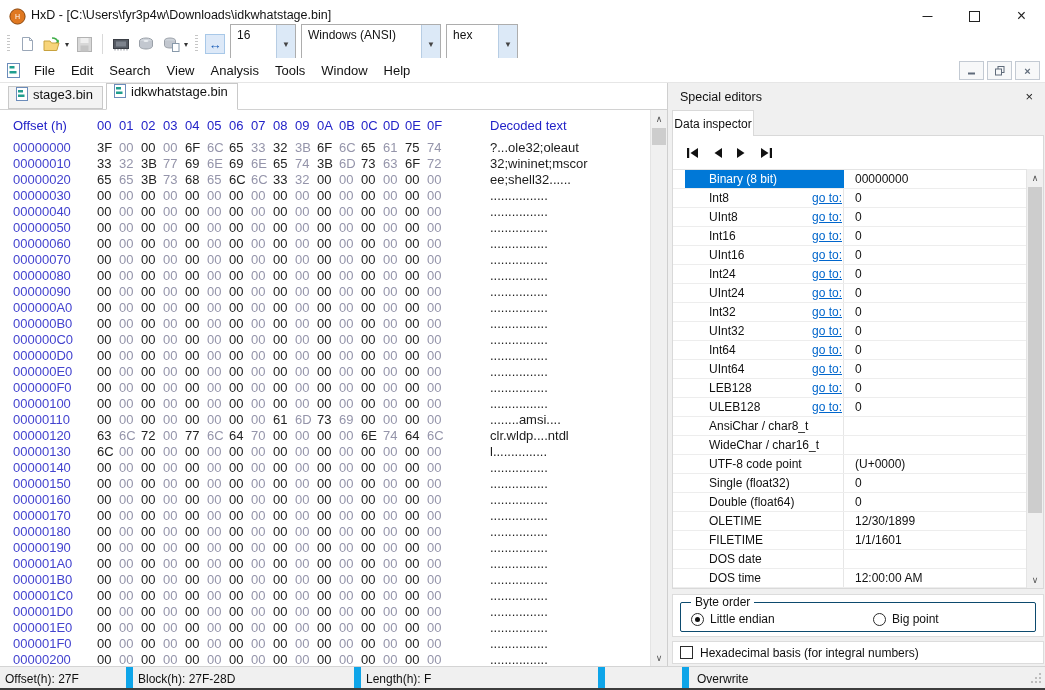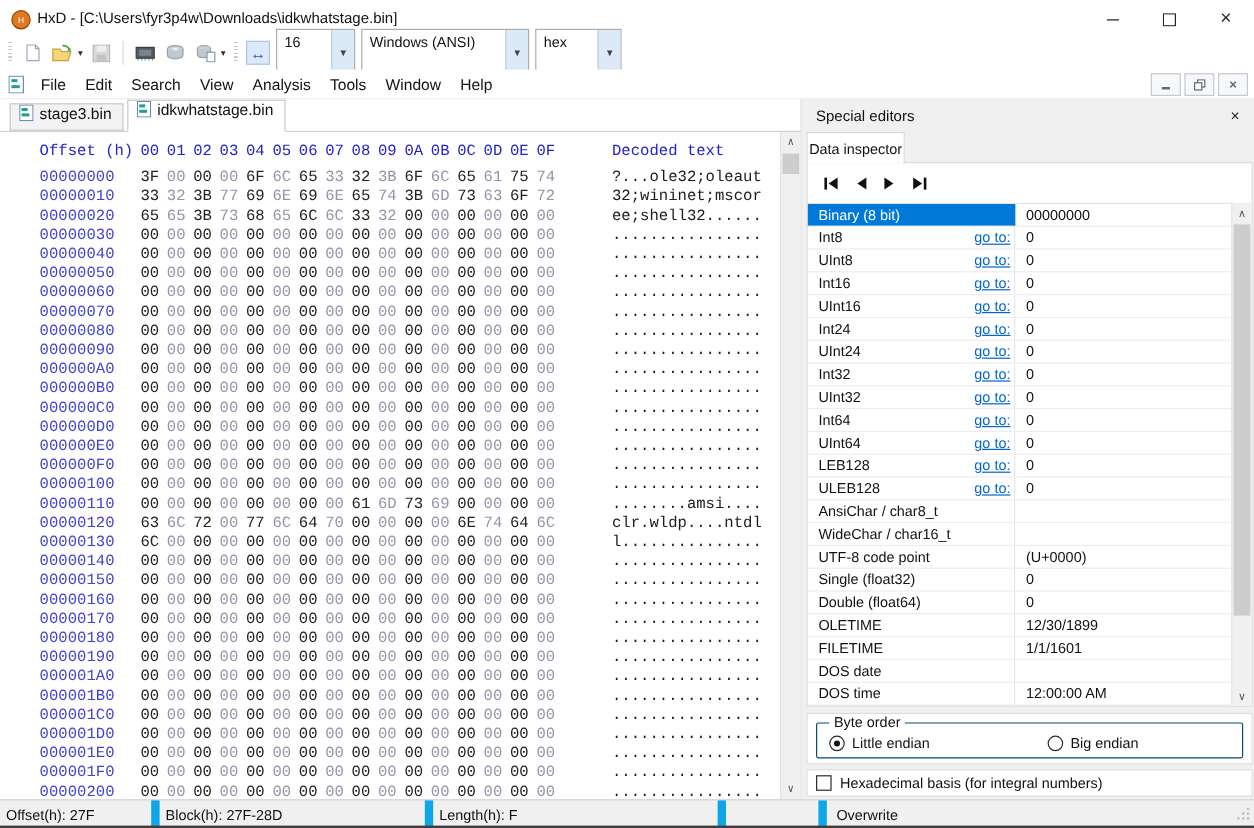--- a/index.html
+++ b/index.html
@@ -41,21 +41,21 @@
   .main{position:absolute;top:83px;left:0;right:0;bottom:24px;}
   .left-col{position:absolute;left:0;top:0;width:668px;bottom:0;box-sizing:border-box;
             border-right:1px solid #cfcfcf;background:#fff;}
   .tabbar{position:absolute;top:0;left:0;right:0;height:27px;border-bottom:1px solid #d2d2d2;
           display:flex;align-items:flex-end;padding-left:8px;background:#fff;box-sizing:border-box;}
   .tab{display:flex;align-items:flex-start;gap:5px;font-size:13px;border:1px solid #c9c9c9;
        background:#f3f3f3;height:23px;box-sizing:border-box;padding:0 9px 0 7px;margin-right:3px;}
   .tab.active{background:#fff;height:27px;border-bottom:1px solid #fff;margin-bottom:-1px;z-index:2;}
   
   .hex-area{position:absolute;top:27px;left:0;right:0;bottom:0;background:#fff;overflow:hidden;
-            font-family:Liberation Mono, monospace;font-size:13px;padding-left:20px;}
+            font-family:Liberation Sans, sans-serif;font-size:13px;}
   .hex-header{margin-top:8px;height:16px;line-height:16px;white-space:nowrap;color:var(--header-text,#2323c8);}
   .hex-rows{margin-top:6px;}
   .hex-row{height:16px;line-height:16px;white-space:nowrap;}
   .ocell{display:inline-block;width:97px;padding-left:13px;box-sizing:border-box;color:var(--offset-text,#4343cf);}
   .hex-header .ocell{color:var(--header-text,#2323c8);}
   .bcell{display:inline-block;width:22px;}
   .bcell.even{color:var(--byte-even,#232323);} .bcell.odd{color:var(--byte-odd,#9494aa);}
   .hex-header .bcell{color:var(--header-text,#2323c8);}
   .tcell{display:inline-block;margin-left:41px;white-space:pre;color:#1c1c1c;}
   .hex-header .tcell{color:var(--header-text,#2323c8);}
@@ -72,21 +72,21 @@
   .insp-tab{position:absolute;top:27px;left:4px;width:82px;height:26px;background:#fff;
             border:1px solid #d9d9d9;border-bottom:none;display:flex;align-items:center;
             justify-content:center;font-size:12px;z-index:2;box-sizing:border-box;}
   .insp-card{position:absolute;top:52px;left:4px;right:1px;height:454px;background:#fff;
              border:1px solid #d9d9d9;box-sizing:border-box;}
   .nav-row{height:33px;display:flex;align-items:center;gap:13px;padding-left:13px;}
   .nav-btn{display:flex;align-items:center;}
   .insp-table{position:absolute;top:33px;left:0;right:0;bottom:0;overflow:hidden;border-top:1px solid #e4e4e4;}
   .insp-row{position:relative;height:19px;box-sizing:border-box;border-bottom:1px solid #ededed;
             font-size:12px;line-height:18px;}
-  .insp-name{position:absolute;left:0;top:0;bottom:0;width:173px;padding-left:9px;box-sizing:border-box;
+  .insp-name{position:absolute;left:12px;top:0;bottom:0;width:159px;padding-left:24px;box-sizing:border-box;
              border-right:1px solid #e6e6e6;white-space:nowrap;overflow:hidden;}
   .insp-row.selected .insp-name{background:var(--accent,#0078d7);color:#fff;border-right-color:var(--accent,#0078d7);}
   .goto{position:absolute;left:131px;width:38px;top:0;text-align:right;color:var(--link,#0066cc);
         text-decoration:underline;z-index:3;}
   .insp-value{position:absolute;left:173px;right:17px;top:0;bottom:0;padding-left:9px;white-space:nowrap;}
   .insp-value.muted{color:var(--muted-value,#a6a6a6);}
   .insp-scroll{position:absolute;top:33px;right:0;bottom:0;width:17px;background:#f0f0f0;border-left:1px solid #e4e4e4;box-sizing:border-box;}
   .insp-thumb{top:18px;height:326px;}
   .byteorder-card{position:absolute;top:511px;left:4px;right:1px;height:43px;background:#fff;
                   border:1px solid #dcdcdc;box-sizing:border-box;}
@@ -449,21 +449,21 @@
 
       <div class="byteorder-card">
         <div class="groupbox">
           <span class="legend">Byte order</span>
           <span class="radio-item" style="left:10px;">
             <span class="radio checked"></span>
             <span>Little endian</span>
           </span>
           <span class="radio-item" style="left:192px;">
             <span class="radio"></span>
-            <span>Big endian</span>
+            <span>Big point</span>
           </span>
         </div>
       </div>
 
       <div class="hexbasis-card">
         <span class="checkbox"></span>
         <span>Hexadecimal basis (for integral numbers)</span>
       </div>
     </div>
   </div>

